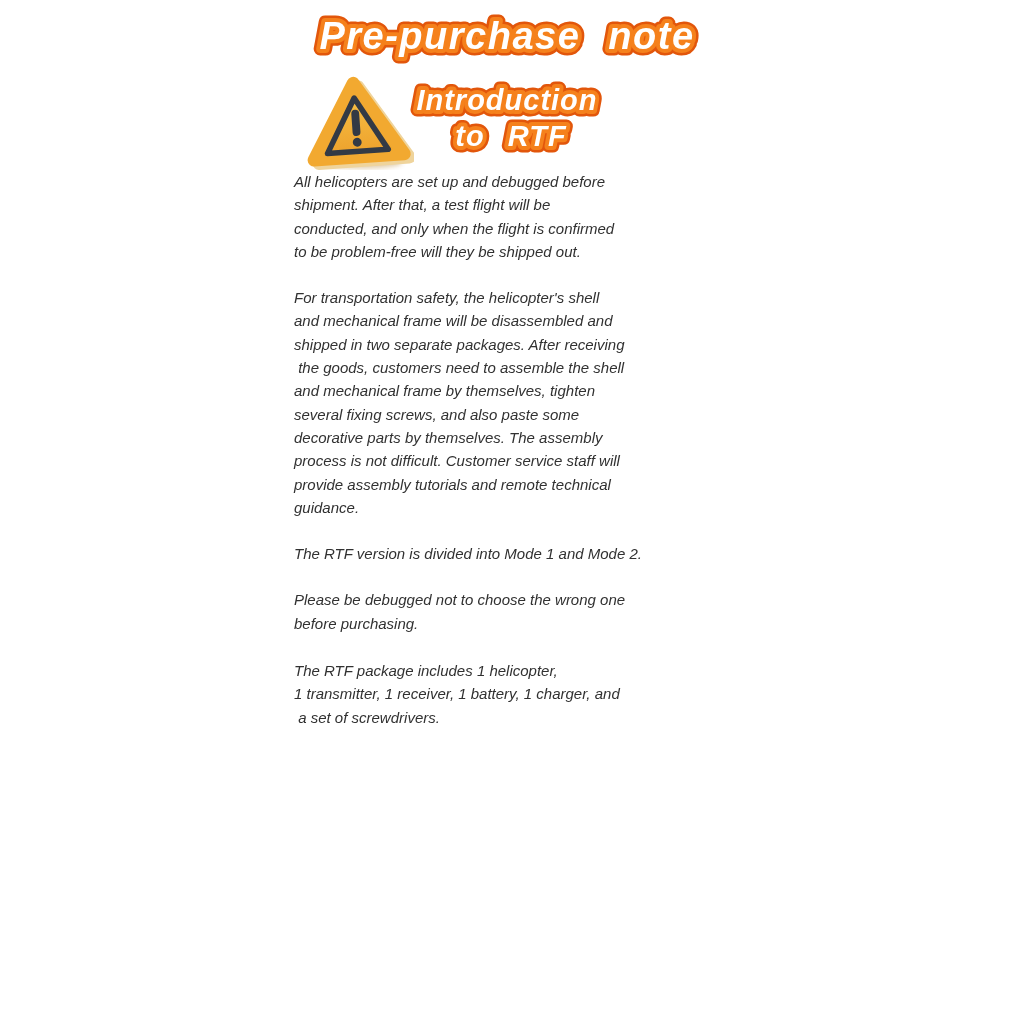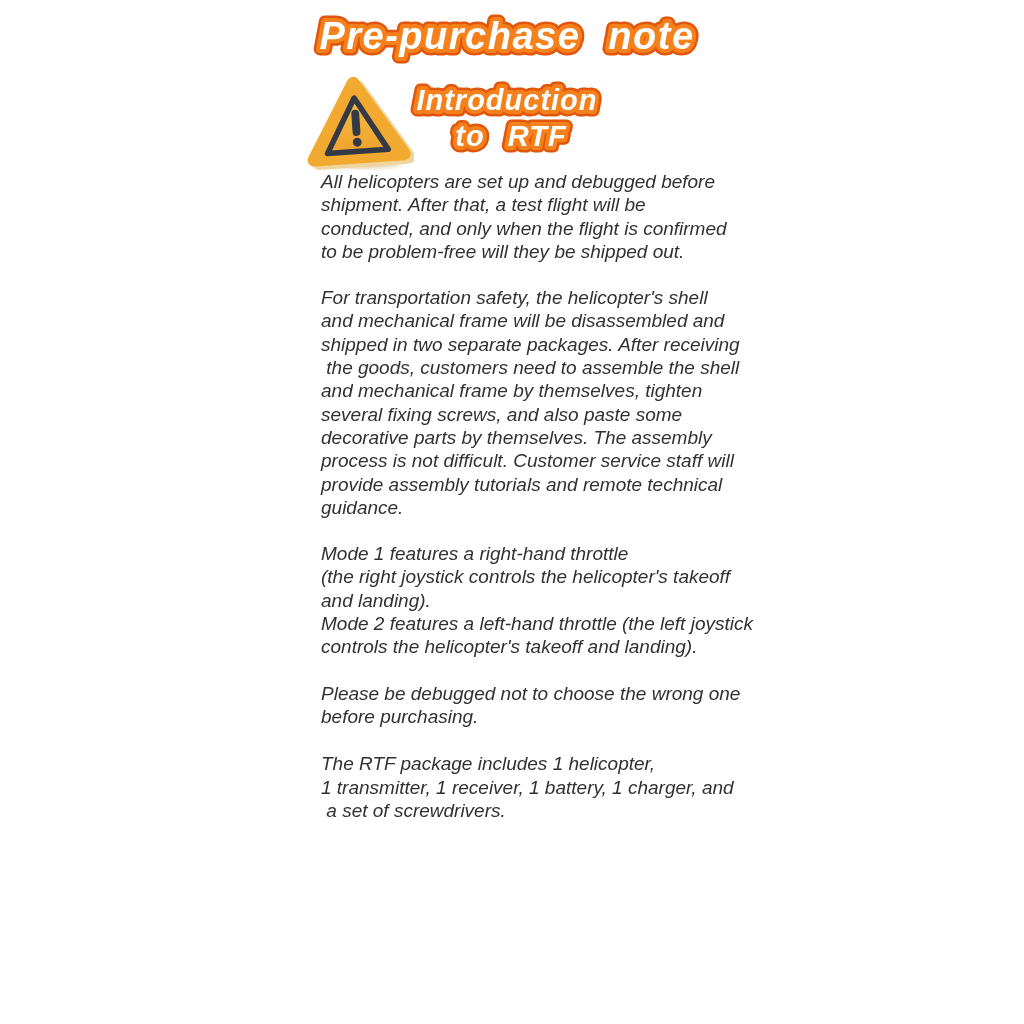--- a/index.html
+++ b/index.html
@@ -51,25 +51,25 @@
     letter-spacing:1px;
     word-spacing:14px;
   }
 
   
   .warning-svg{position:absolute;left:298px;top:74px;width:116px;height:96px;}
 
   
   .body-col{
     position:absolute;
-    left:321px;
+    left:294px;
     top:170px;
     width:620px;
     color:var(--body-text);
-    font-size:19px;
+    font-size:15px;
     line-height:23.3px;
   }
   .body-col p{
     white-space:pre-wrap;
     margin:0 0 23px 0;
   }
   .body-col p.gap-lg{margin-top:24px;}
 </style>
 </head>
 <body>
@@ -116,25 +116,21 @@
     <p>For transportation safety, the helicopter's shell
 and mechanical frame will be disassembled and
 shipped in two separate packages. After receiving
  the goods, customers need to assemble the shell
 and mechanical frame by themselves, tighten
 several fixing screws, and also paste some
 decorative parts by themselves. The assembly
 process is not difficult. Customer service staff will
 provide assembly tutorials and remote technical
 guidance.</p>
-    <p>Mode 1 features a right-hand throttle
-(the right joystick controls the helicopter's takeoff
-and landing).
-Mode 2 features a left-hand throttle (the left joystick
-controls the helicopter's takeoff and landing).</p>
+    <p>The RTF version is divided into Mode 1 and Mode 2.</p>
     <p>Please be debugged not to choose the wrong one
 before purchasing.</p>
     <p class="gap-lg">The RTF package includes 1 helicopter,
 1 transmitter, 1 receiver, 1 battery, 1 charger, and
  a set of screwdrivers.</p>
   </div>
 
 </div>
 
 </body></html>

